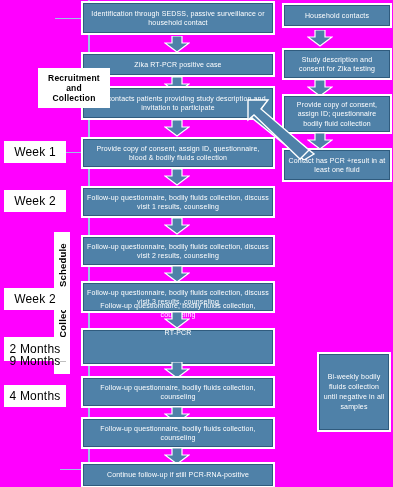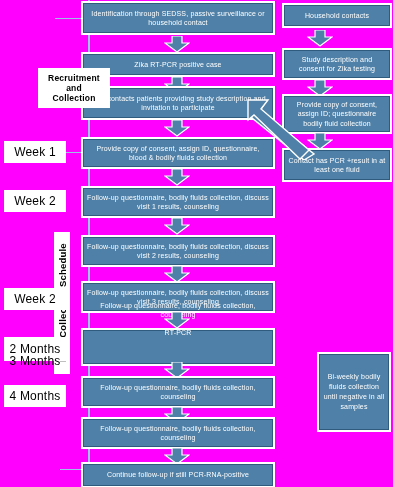--- a/index.html
+++ b/index.html
@@ -278,19 +278,19 @@
   <div class="chip" style="left:4px; top:190px; width:62px; height:22px;text-align:center;">
     <span>Week 2</span>
   </div>
   <div class="chip" style="left:4px; top:288px; width:62px; height:22px;">
     <span>Week 2</span>
   </div>
   <div class="chip" style="left:4px; top:337px; width:62px; height:24px;">
     <span>2 Months</span>
   </div>
   <div class="chip" style="left:4px; top:350px; width:62px; height:22px; background:transparent;">
-    <span>3 Months</span>
+    <span>9 Months</span>
   </div>
   <div class="chip" style="left:4px; top:385px; width:62px; height:22px;align-items:center;">
     <span>4 Months</span>
   </div>
 
 </div>
 
 </body></html>

